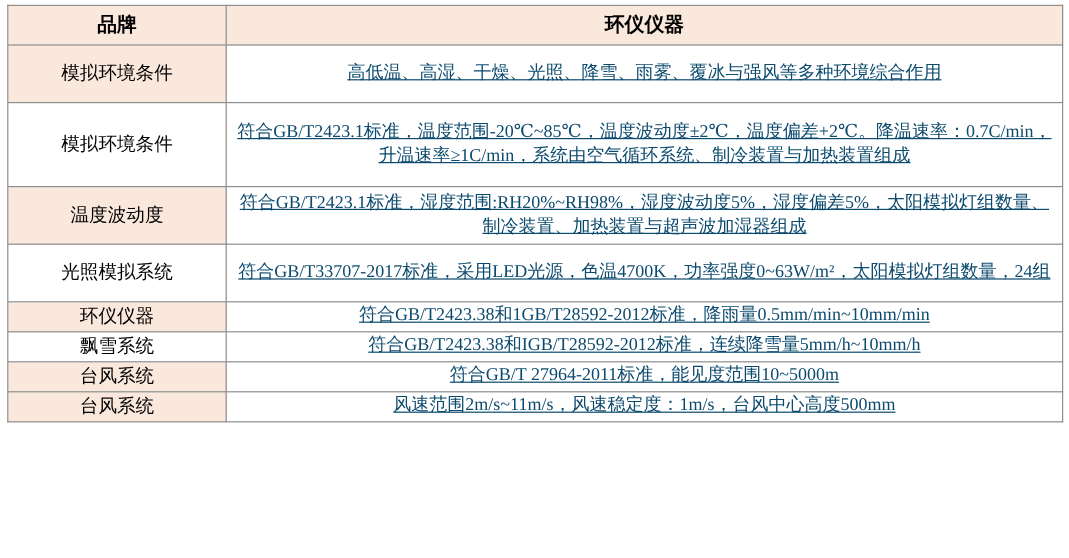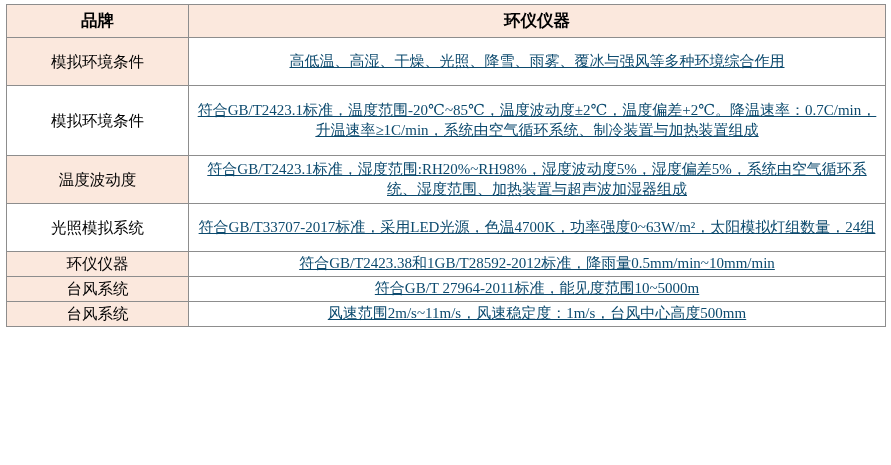--- a/index.html
+++ b/index.html
@@ -96,38 +96,44 @@
       <tr class="row-h2">
         <td class="label-cell plain">模拟环境条件</td>
         <td class="value-cell">
           <span class="txt">符合GB/T2423.1标准，温度范围-20℃~85℃，温度波动度±2℃，温度偏差+2℃。降温速率：0.7C/min，升温速率≥1C/min，系统由空气循环系统、制冷装置与加热装置组成</span>
         </td>
       </tr>
 
       <tr class="row-h3">
         <td class="label-cell">温度波动度</td>
         <td class="value-cell">
-          <span class="txt">符合GB/T2423.1标准，湿度范围:RH20%~RH98%，湿度波动度5%，湿度偏差5%，系统由空气循环系统、湿度范围、加热装置与超声波加湿器组成</span>
+          <span class="txt">符合GB/T2423.1标准，湿度范围:RH20%~RH98%，湿度波动度5%，湿度偏差5%，太阳模拟灯组数量、制冷装置、加热装置与超声波加湿器组成</span>
         </td>
       </tr>
 
       <tr class="row-h4">
         <td class="label-cell plain">光照模拟系统</td>
         <td class="value-cell">
           <span class="txt">符合GB/T33707-2017标准，采用LED光源，色温4700K，功率强度0~63W/m²，太阳模拟灯组数量，24组</span>
         </td>
       </tr>
 
       <tr class="row-h5">
         <td class="label-cell">环仪仪器</td>
         <td class="value-cell">
           <span class="txt">符合GB/T2423.38和1GB/T28592-2012标准，降雨量0.5mm/min~10mm/min</span>
         </td>
       </tr>
 
+      <tr class="row-h6">
+        <td class="label-cell plain">飘雪系统</td>
+        <td class="value-cell">
+          <span class="txt">符合GB/T2423.38和IGB/T28592-2012标准，连续降雪量5mm/h~10mm/h</span>
+        </td>
+      </tr>
 
       <tr class="row-h7">
         <td class="label-cell">台风系统</td>
         <td class="value-cell">
           <span class="txt">符合GB/T 27964-2011标准，能见度范围10~5000m</span>
         </td>
       </tr>
 
 
       <tr class="row-h9">

